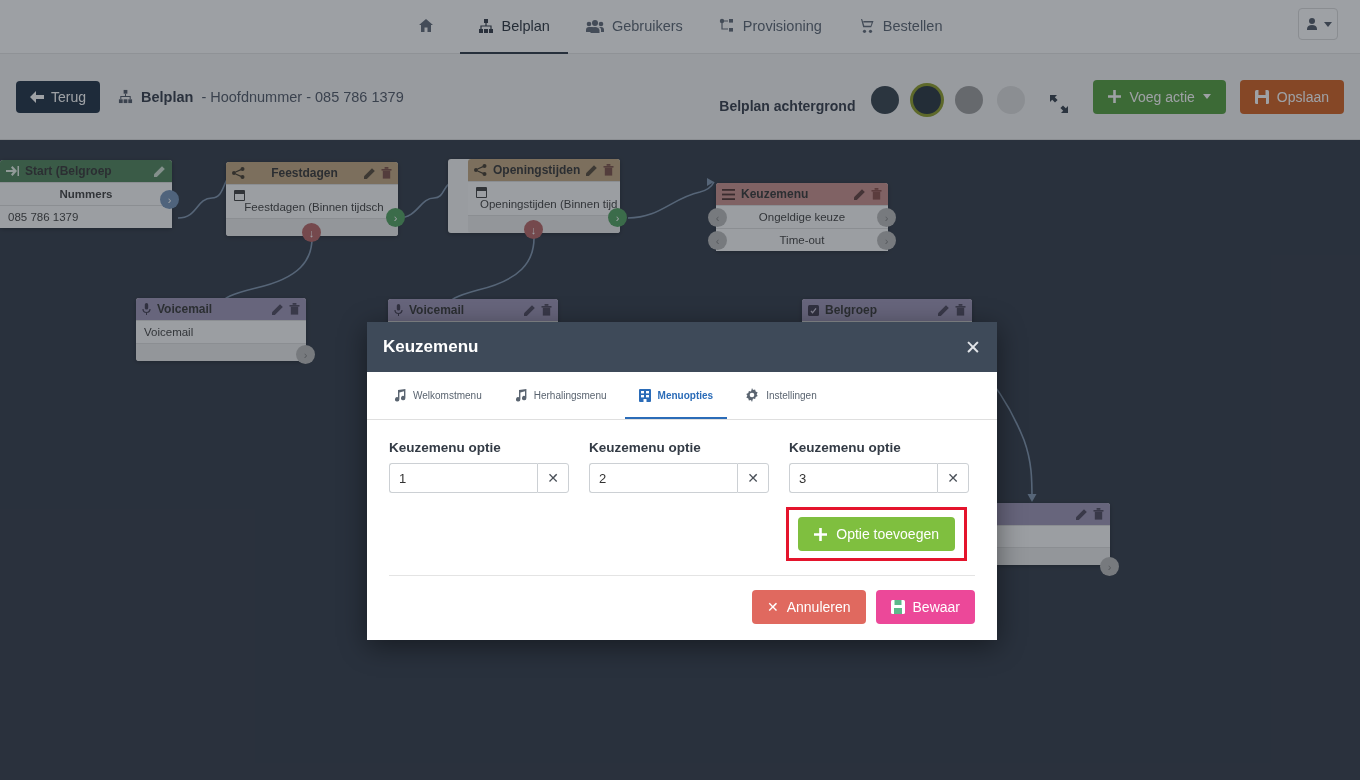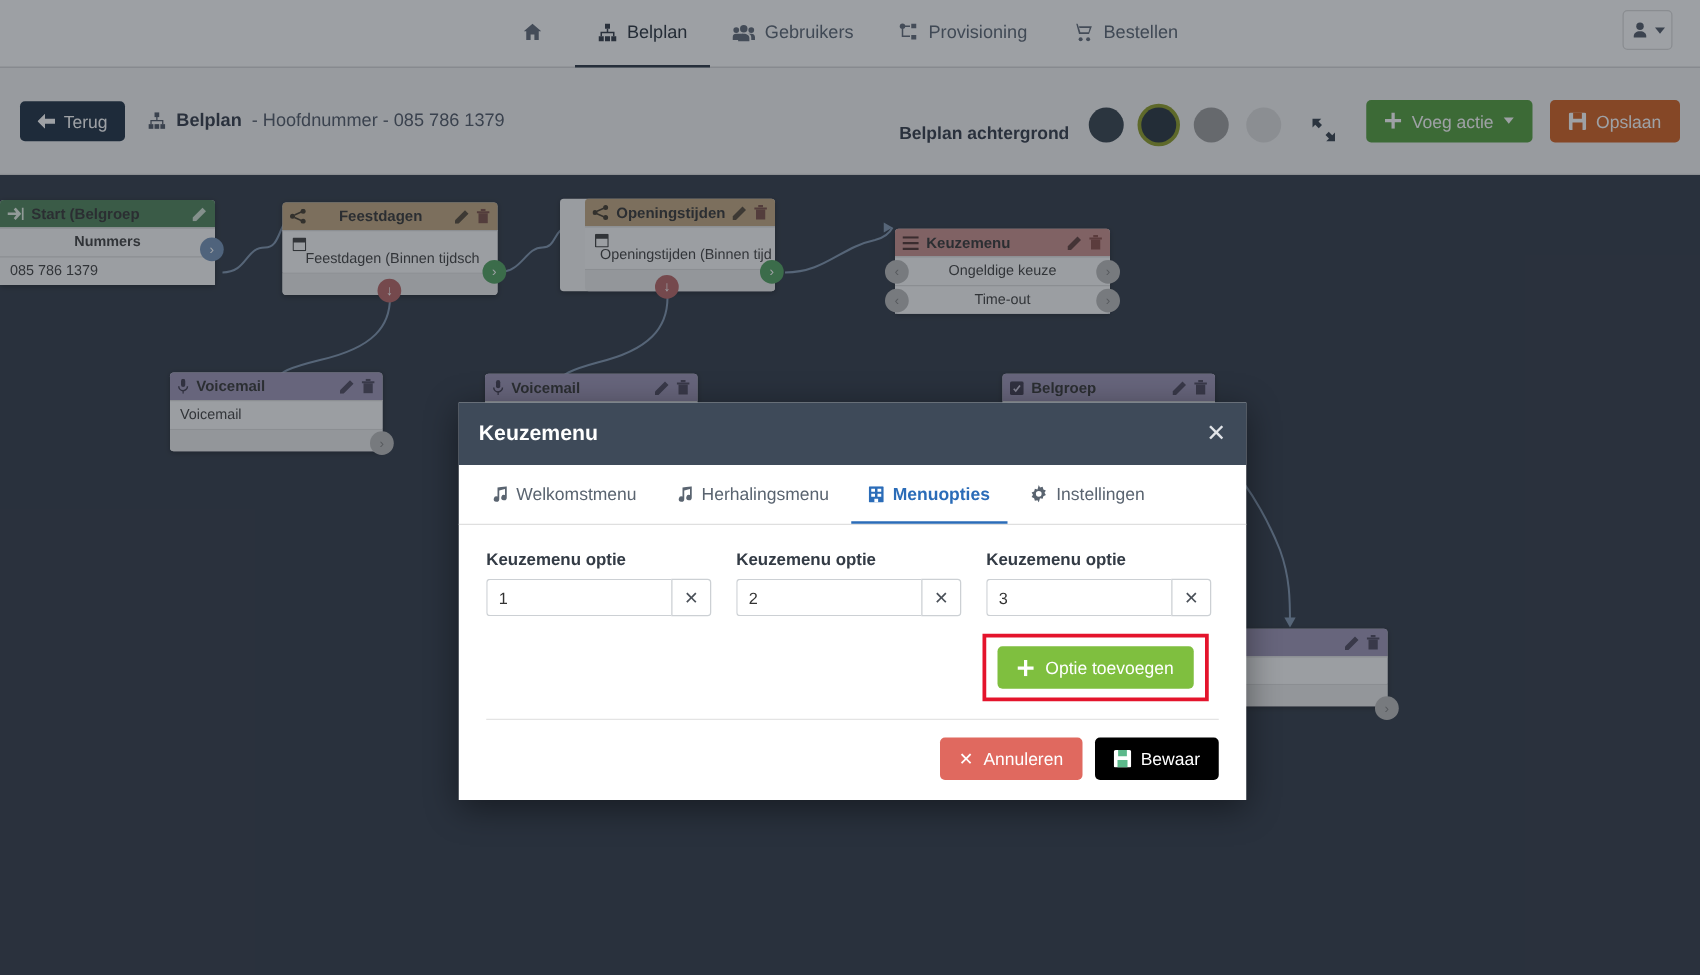--- a/index.html
+++ b/index.html
@@ -122,21 +122,21 @@
     display: flex; align-items: center; padding: 0 16px;
   }
   #mtitle { font-size: 17px; font-weight: bold; flex: 1; }
   #mclose { font-size: 19px; cursor: pointer; color: #e2e5e9; line-height: 1; }
   #mtabs {
     display: flex; align-items: flex-end; gap: 4px;
     padding: 0 12px; border-bottom: 1px solid #dfdfdf; height: 48px;
   }
   .mtab {
     display: flex; align-items: center; gap: 7px;
-    padding: 0 14px; height: 46px; font-size: 14px; color: #5a6470;
+    padding: 0 14px; height: 46px; font-size: 10px; color: #5a6470;
     cursor: pointer; border-bottom: 2px solid transparent; white-space: nowrap;
   }
   .mtab.active { color: #2b6cb8; font-weight: bold; border-bottom: 2px solid #2b6cb8; }
   #mbody { padding: 20px 22px 0 22px; flex: 1; }
   #optrow { display: flex; gap: 20px; }
   .optcol { width: 180px; }
   .optlabel { font-size: 13.5px; font-weight: bold; color: #333b45; margin-bottom: 8px; }
   .optfield { display: flex; }
   .optfield input {
     width: 148px; height: 30px; border: 1px solid #ccd0d4; border-right: none;
@@ -162,21 +162,21 @@
     font-family: "Liberation Sans", sans-serif;
   }
   #mdiv { border-top: 1px solid #e4e4e4; margin: 14px 0 0 0; }
   #mfoot { display: flex; justify-content: flex-end; gap: 10px; padding: 14px 0 0 0; }
   .mbtn {
     border: none; border-radius: 4px; color: #fff; font-size: 14px;
     padding: 9px 15px; cursor: pointer; display: flex; align-items: center; gap: 8px;
     font-family: "Liberation Sans", sans-serif;
   }
   #cancelbtn { background: #e0695f; }
-  #savebtn   { background: #000000; }
+  #savebtn   { background: #ec4899; }
 
   
   #scrim {
     position: absolute; left: 0; top: 0; width: 1360px; height: 780px;
     background: rgba(40,46,56,.45); z-index: 10;
   }
   svg { display: block; }
 </style>
 </head>
 <body>

